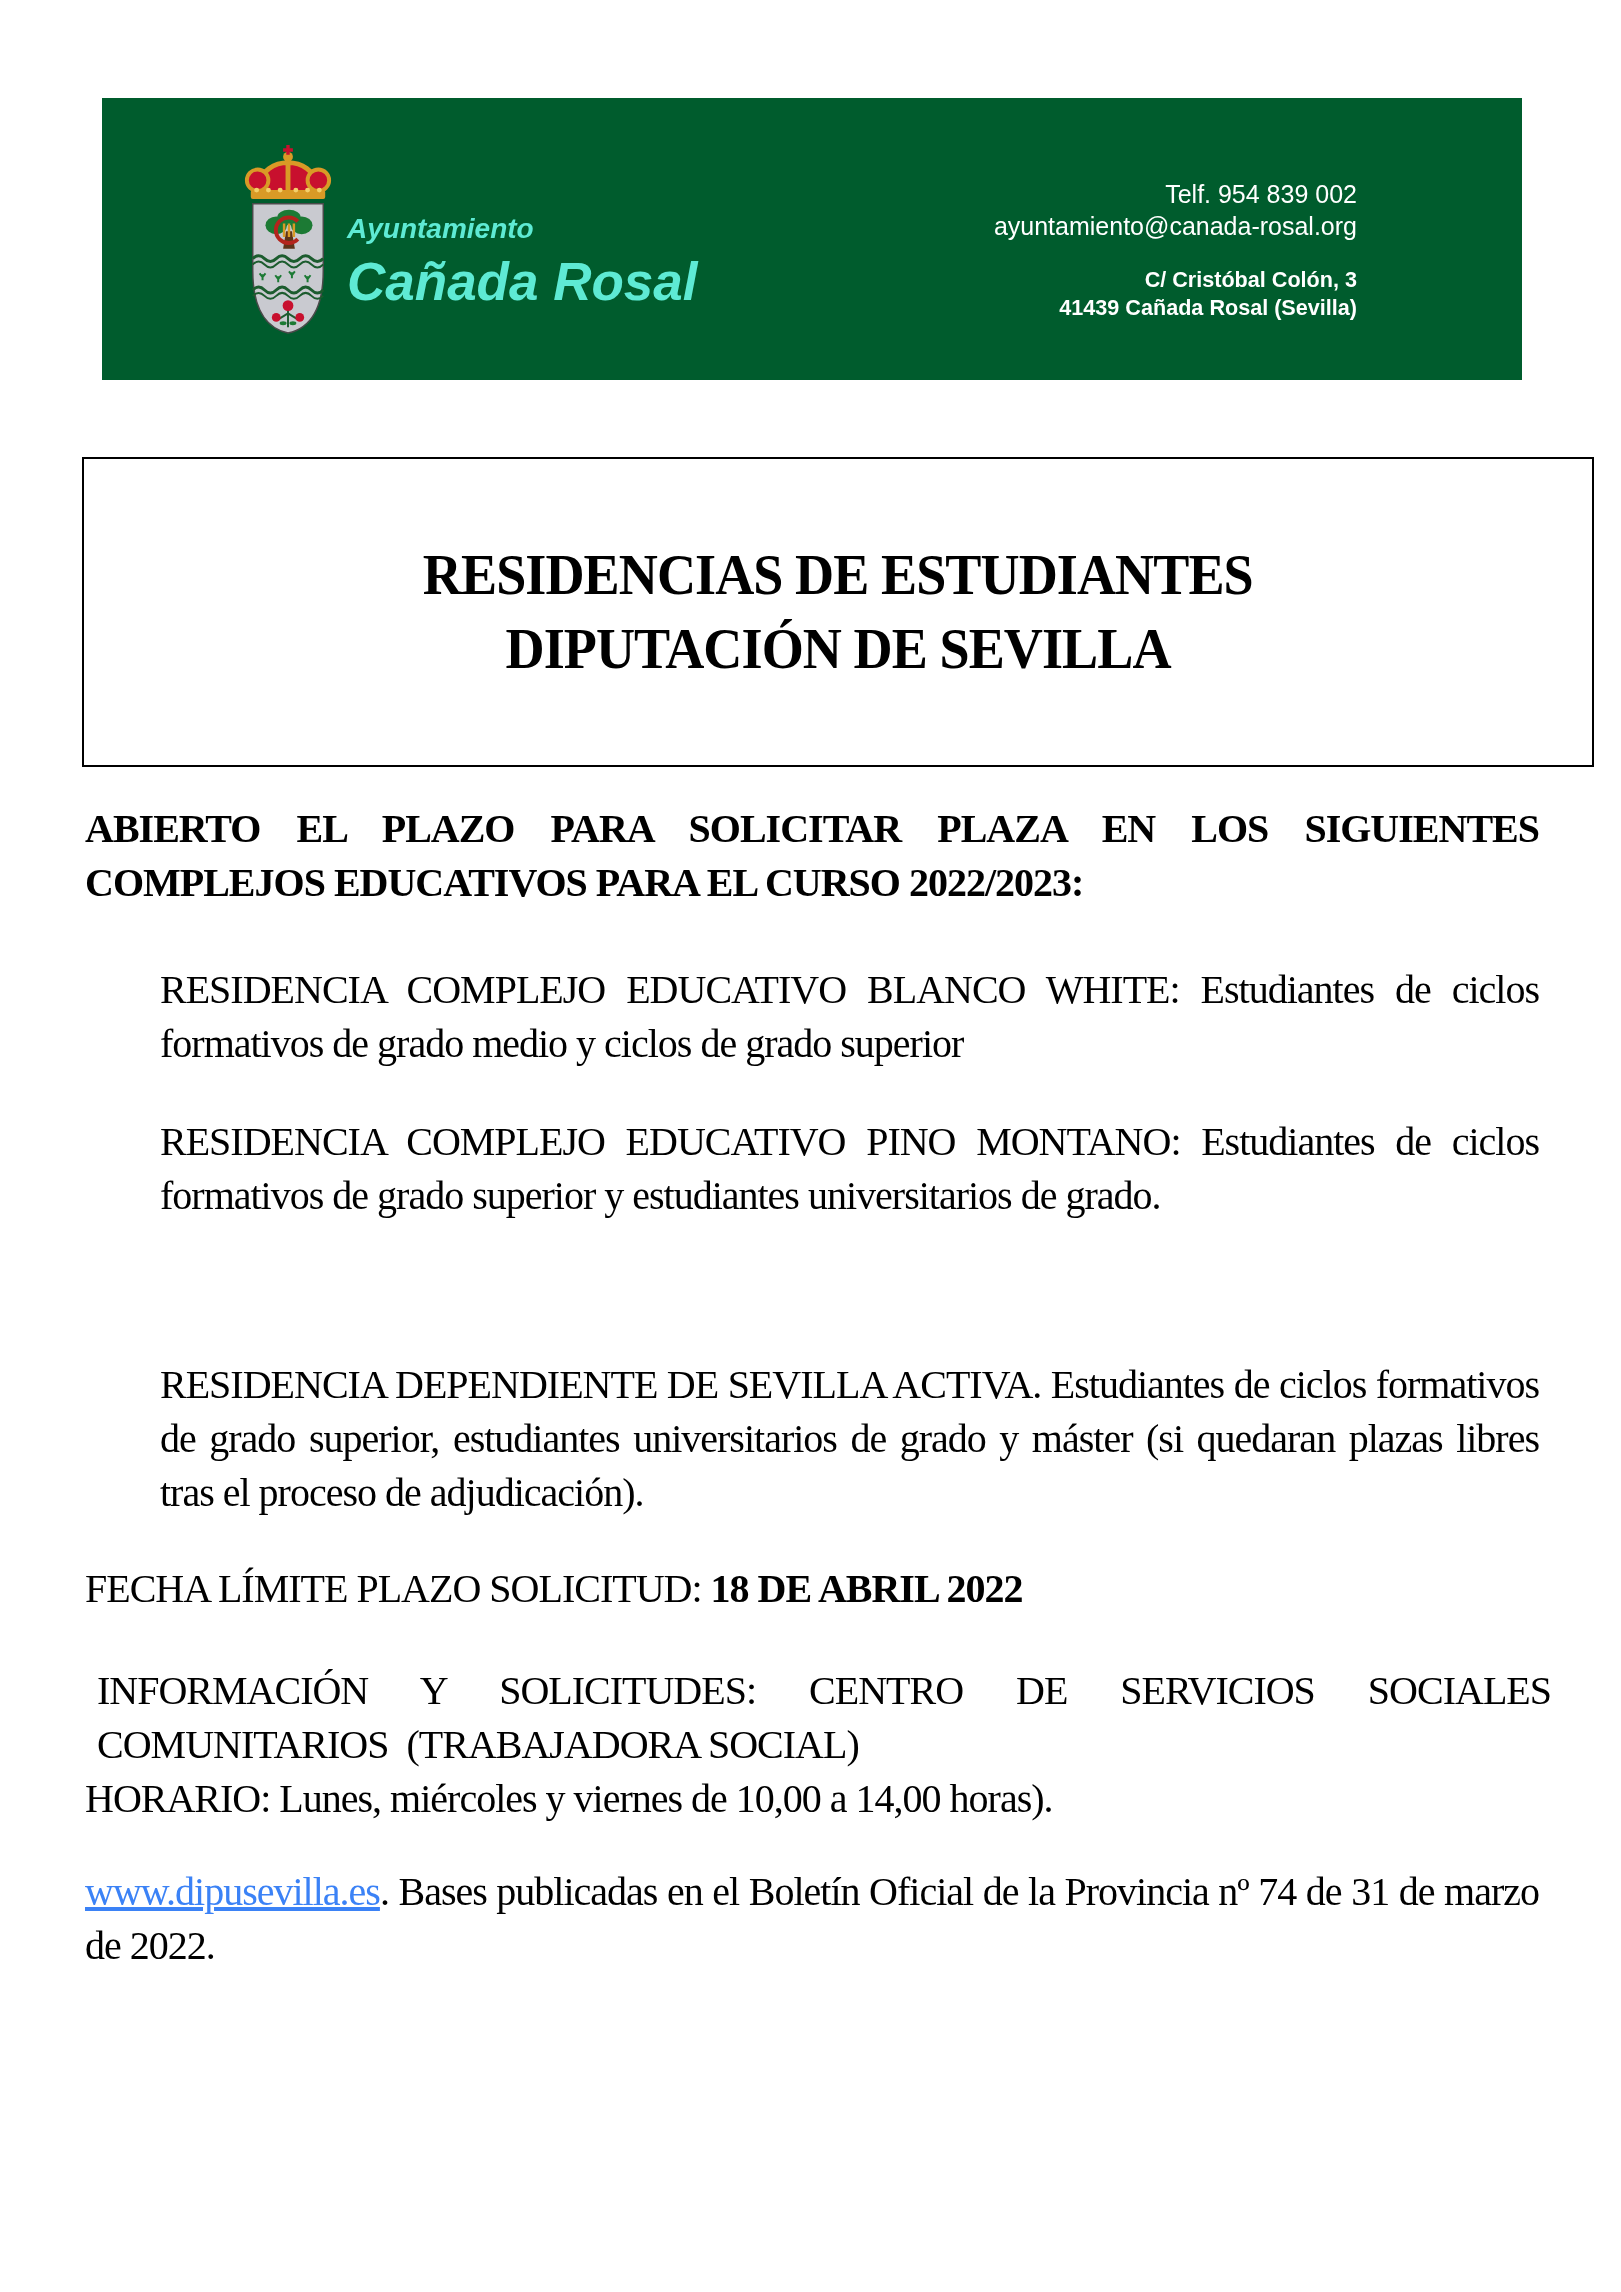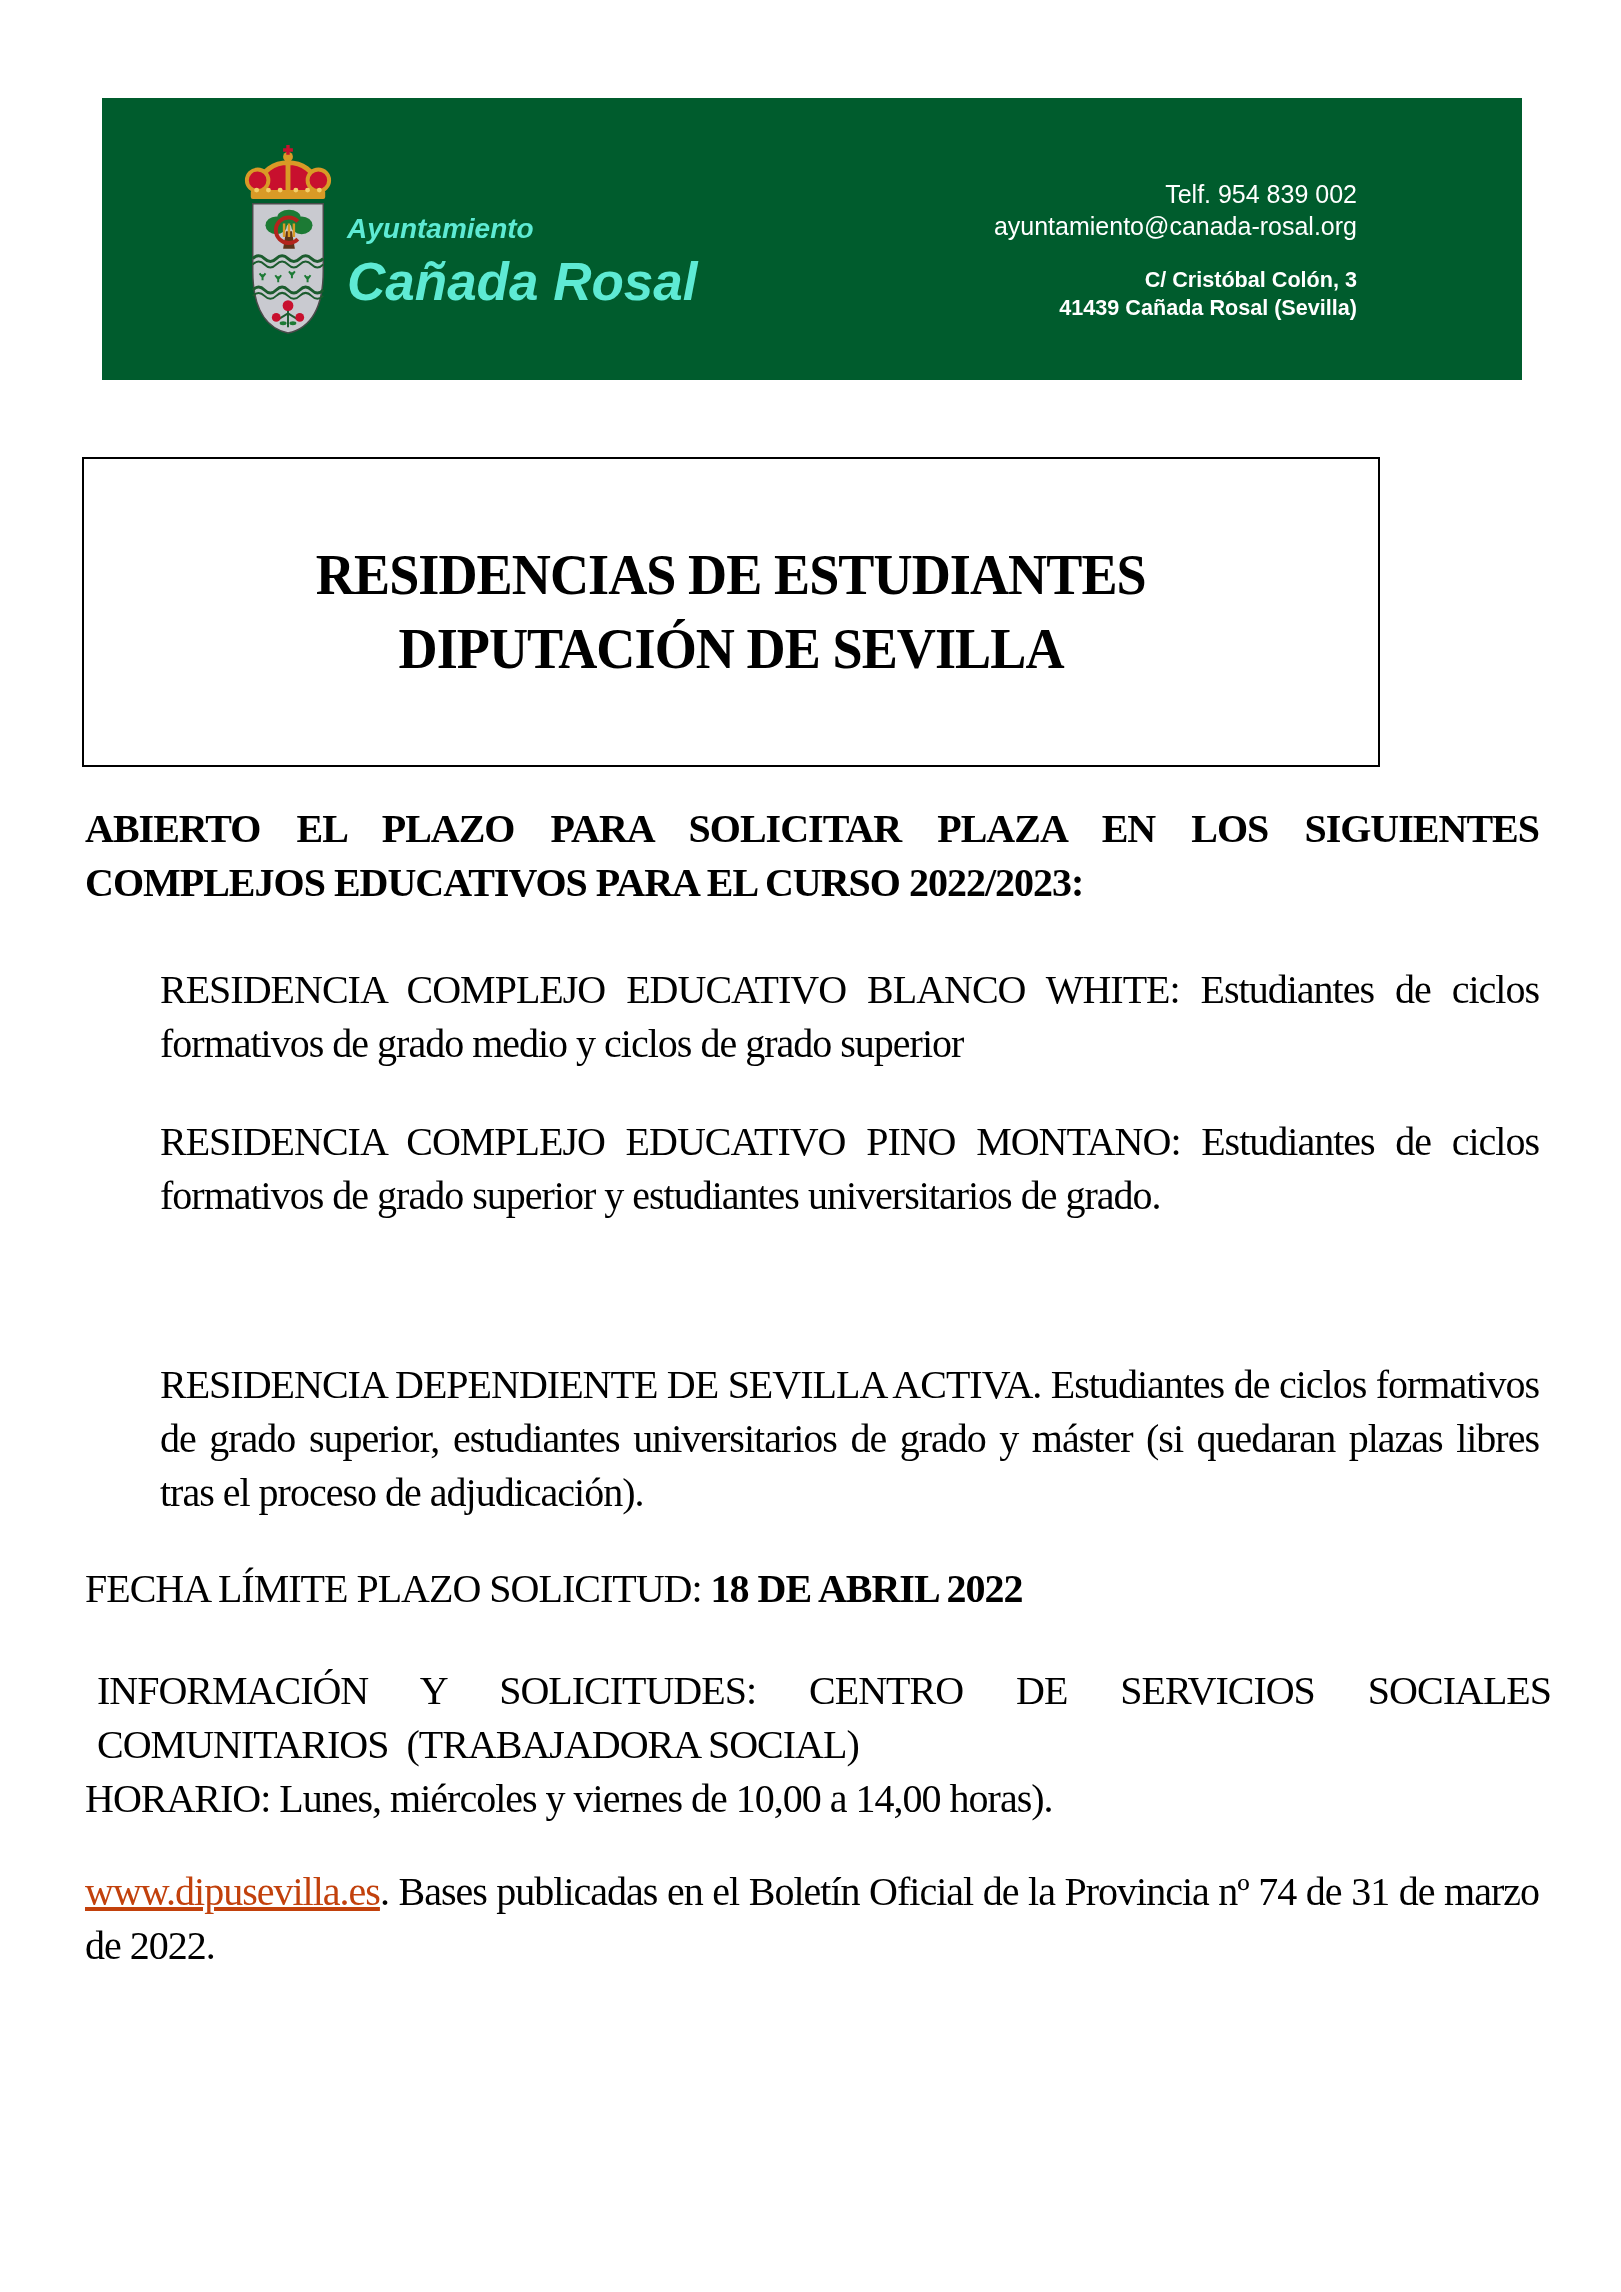--- a/index.html
+++ b/index.html
@@ -36,21 +36,21 @@
     text-align:right; color:#ffffff;
     font-family:"Liberation Sans", sans-serif;
   }
   .contact-big   { font-size:25px; line-height:32px; font-weight:normal; }
   .contact-small { font-size:21.6px; line-height:28px; font-weight:bold; }
   .contact-gap   { height:23.5px; }
 
   
   .title-box {
     position:absolute; left:82px; top:457px;
-    width:1298px; height:310px;
+    width:1512px; height:310px;
     border:2.9px solid #000000;
     display:flex; flex-direction:column;
     align-items:center; justify-content:center;
     text-align:center;
   }
   .title-line {
     font-weight:bold; font-size:57px; line-height:74px;
     letter-spacing:-1px;
     transform:scaleX(0.95);
   }
@@ -70,21 +70,21 @@
   #intro   { top:802px; }
   #res1    { top:963px; }
   #res2    { top:1115px; }
   #res3    { top:1358px; }
   #fecha   { top:1562px; }
   #info    { top:1664px;margin-left:12px; }
   #horario { top:1772px; }
   #linkp   { top:1865px; }
 
   .doc-link {
-    color:#c2410c;
+    color:#3b82f6;
     text-decoration:underline;
     cursor:pointer;
   }
 </style>
 </head>
 <body>
 
 <div class="page">
 
   <div class="banner">

